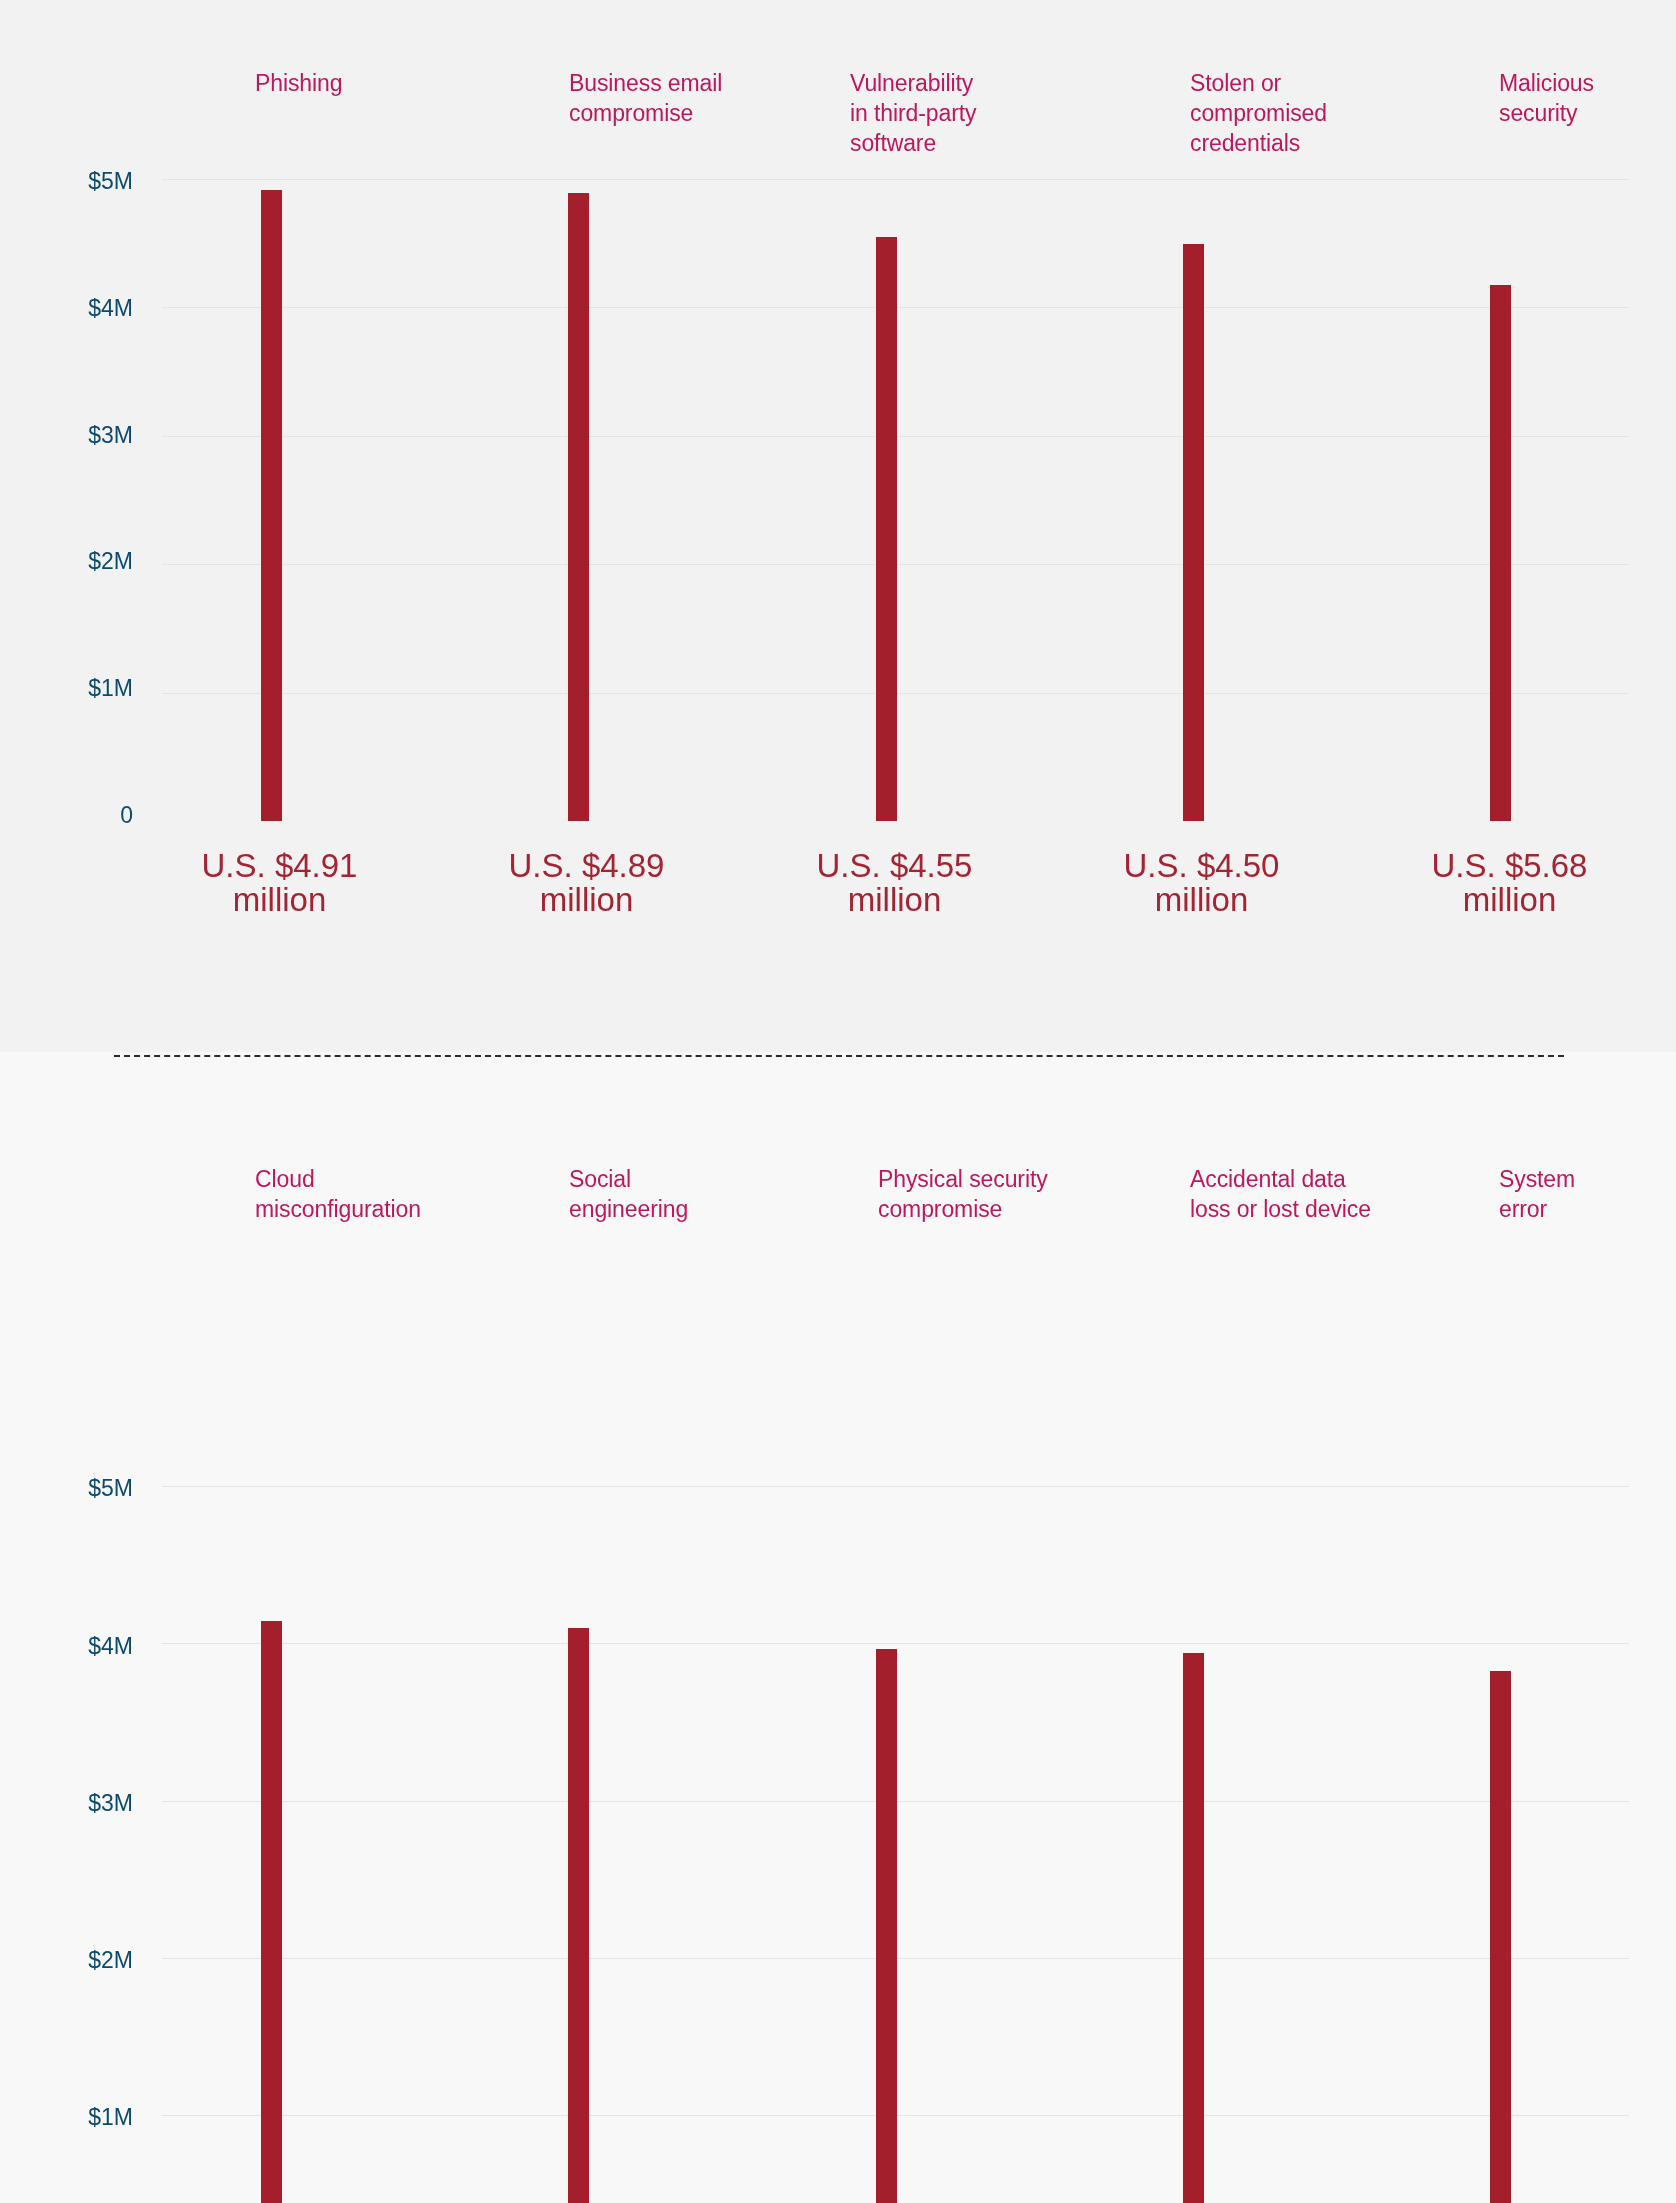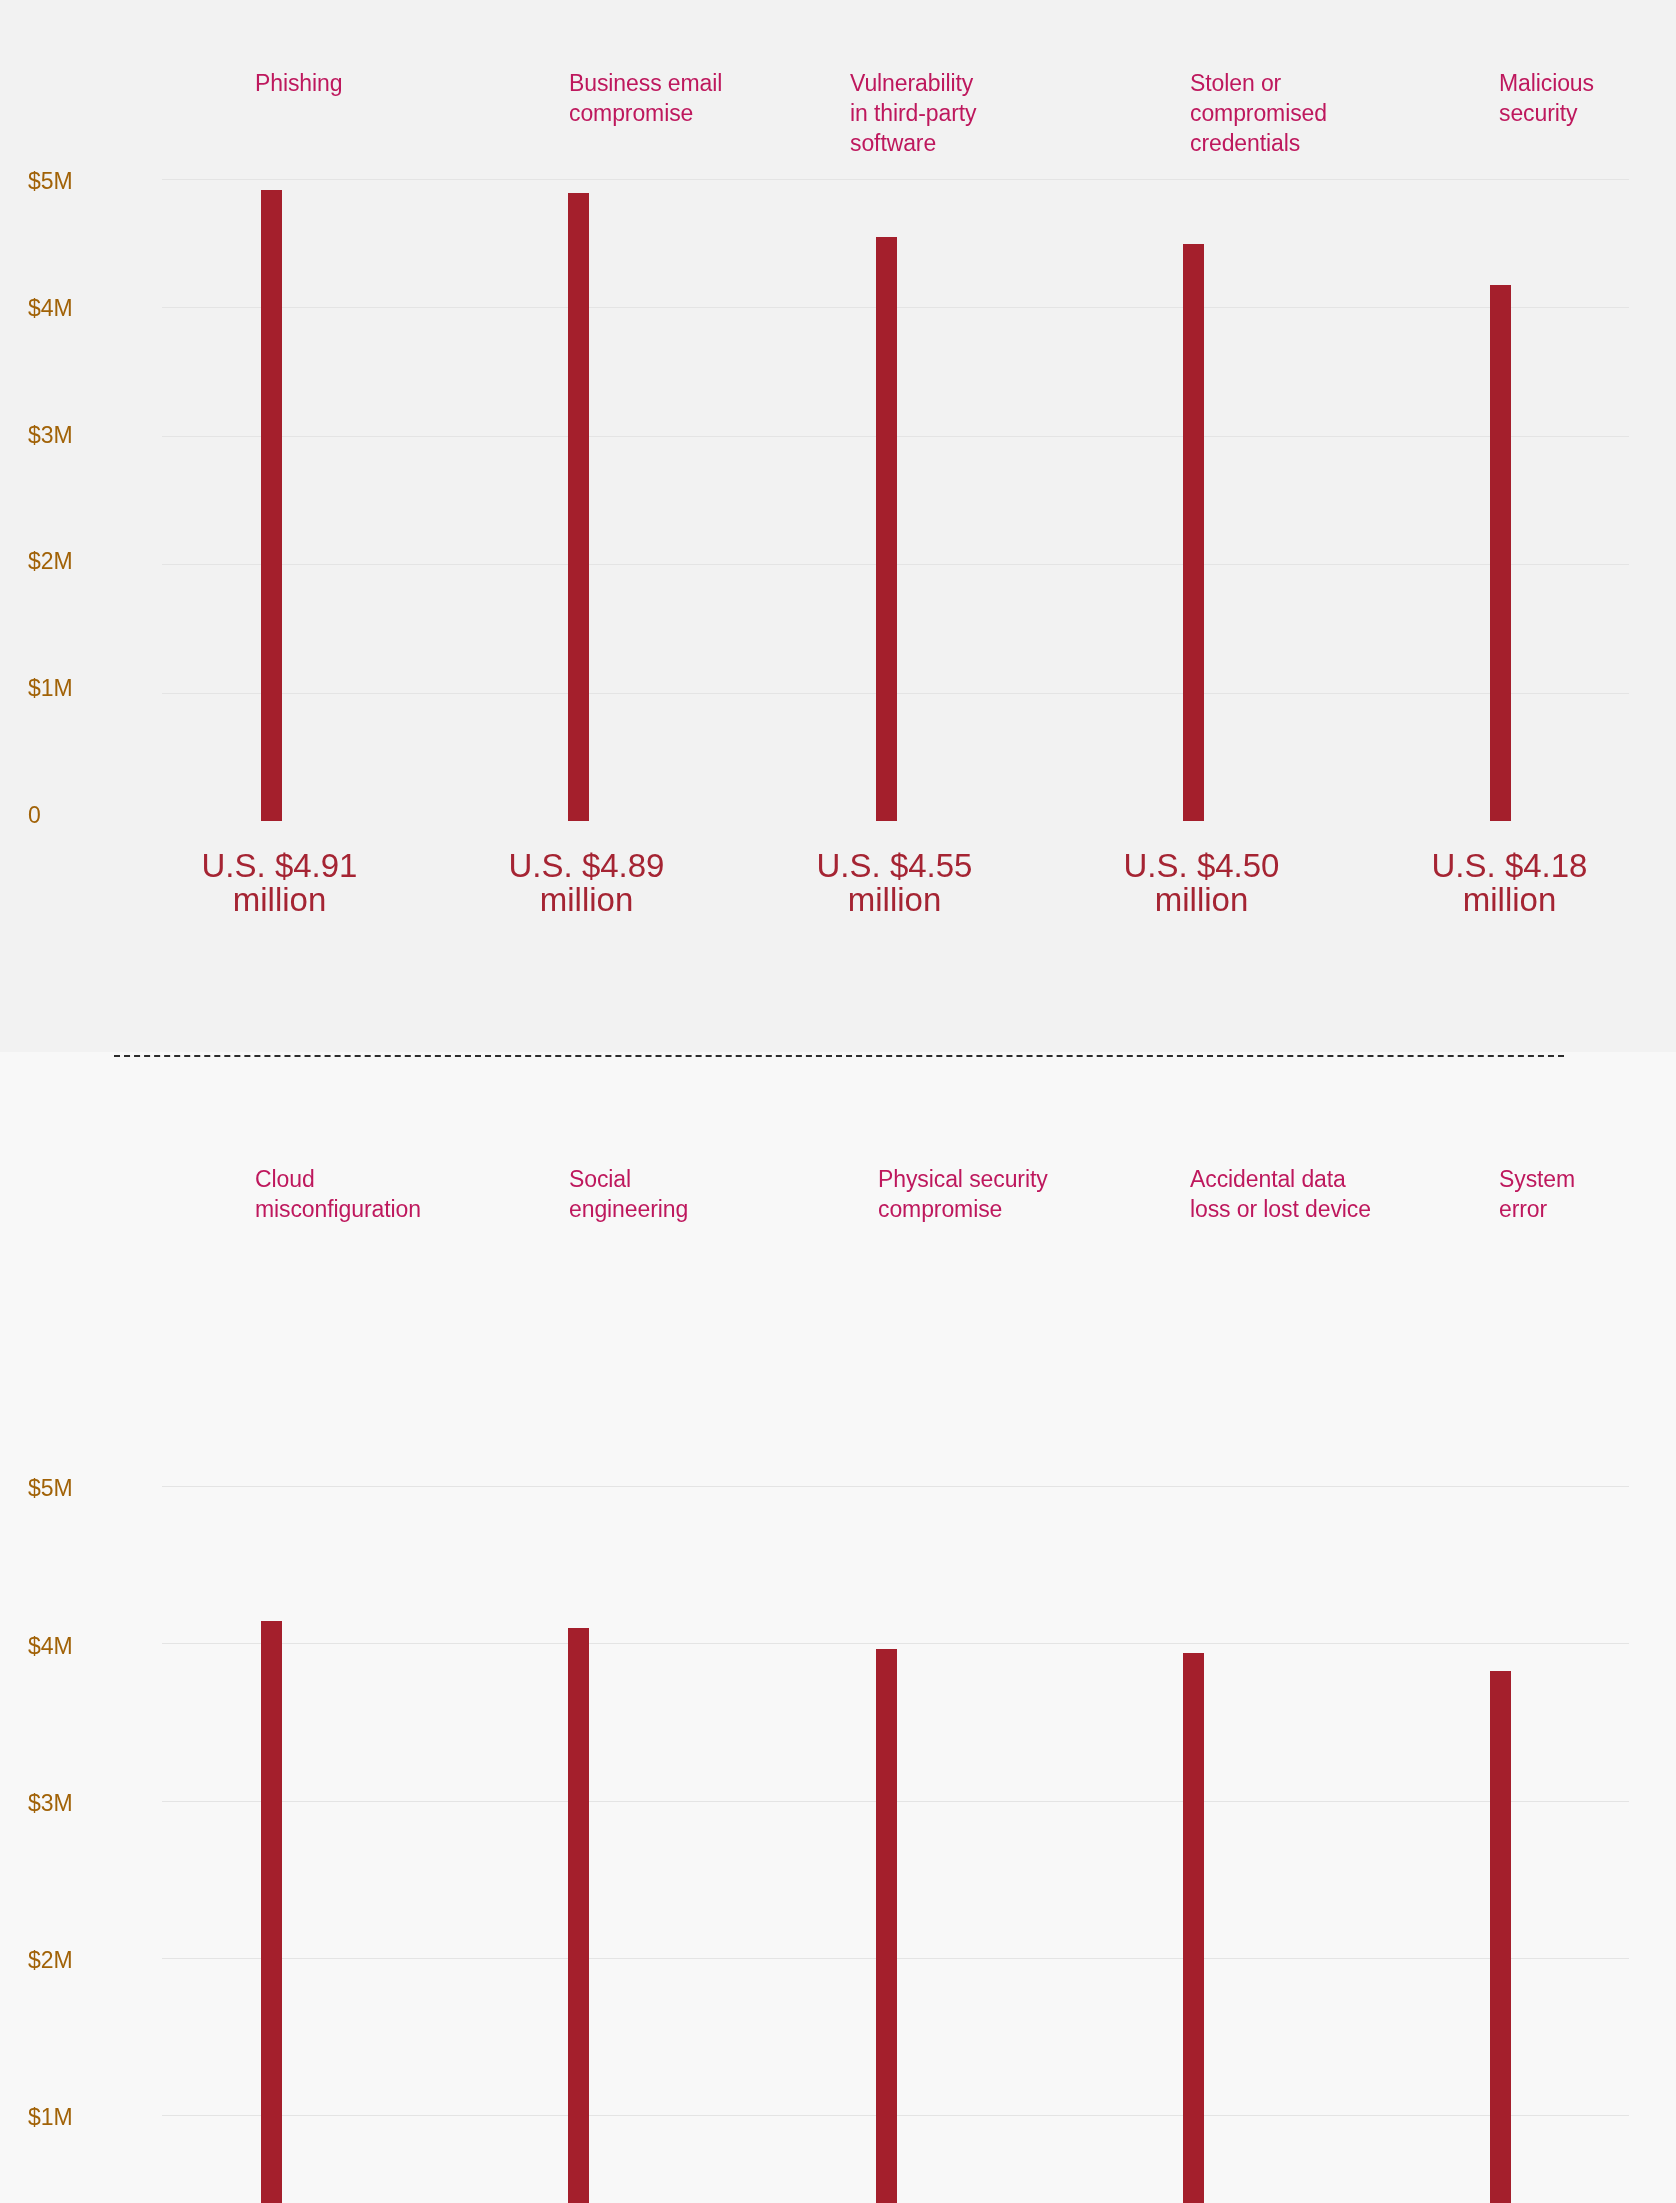--- a/index.html
+++ b/index.html
@@ -73,24 +73,24 @@
   }
   .gridline.zero {
     background: transparent;
   }
 
   
   .ytick {
     position: absolute;
     right: 1544px;
     width: 105px;
-    text-align: left;
+    text-align: right;
     font-size: 23px;
     line-height: 23px;
-    color: #a16207;
+    color: #0c4a6e;
   }
 
   
   .bar {
     position: absolute;
     width: 21px;
     background: #a41f2c;
   }
 
   
@@ -172,21 +172,21 @@
     </div>
 
     <div class="value-label" style="left:131px; width:297px; top:849px;">U.S. $4.91
 million</div>
     <div class="value-label" style="left:438px; width:297px; top:849px;">U.S. $4.89
 million</div>
     <div class="value-label" style="left:746px; width:297px; top:849px;">U.S. $4.55
 million</div>
     <div class="value-label" style="left:1053px; width:297px; top:849px;">U.S. $4.50
 million</div>
-    <div class="value-label" style="left:1361px; width:297px; top:849px;">U.S. $4.18
+    <div class="value-label" style="left:1361px; width:297px; top:849px;">U.S. $5.68
 million</div>
   </div>
 
   <div class="divider"></div>
 
   <div class="chart chart-bottom">
 
     <div class="cat-labels">
       <div class="cat-label" style="left:255px; top:112px;">Cloud
 misconfiguration</div>

